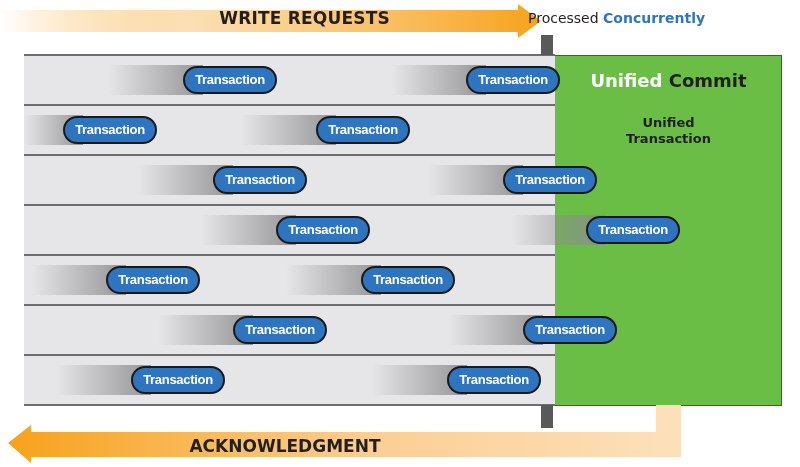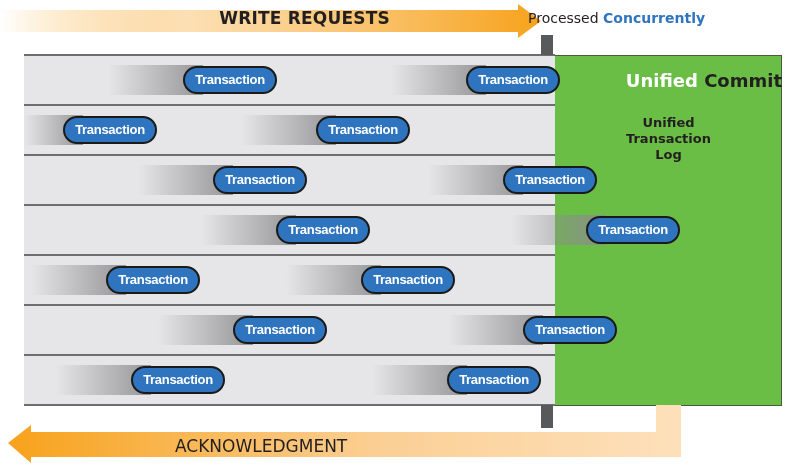--- a/index.html
+++ b/index.html
@@ -8,31 +8,31 @@
   
   #top-arrow { left:0; top:4px; width:541px; height:34px; }
   #top-arrow-label { left:170px; top:8px; width:220px; text-align:right; font-weight:bold; font-size:17px; color:#231f20; letter-spacing:0.2px; }
   #processed { left:528px; top:10px; font-size:14px; color:#231f20; white-space:nowrap; }
   #processed .hl { color:#2f74bf; font-weight:bold; }
   
   #lanes { left:24px; top:55px; width:531px; height:350px; background:#e6e6e8; }
   .lane-line { position:absolute; left:24px; width:531px; height:2px; background:#6d6e70; }
   
   #commit-box { left:555px; top:55px; width:226px; height:349px; background:#6abd45; border:1px solid #4a5a40; border-left:none; }
-  #commit-title { left:555px; top:70px; width:227px; text-align:right; font-weight:bold; font-size:18px; color:#ffffff; white-space:nowrap; }
+  #commit-title { left:555px; top:70px; width:227px; text-align:center; font-weight:bold; font-size:18px; color:#ffffff; white-space:nowrap; }
   #commit-title .dark { color:#231f20; }
   #log-label { left:555px; top:115px; width:227px; text-align:center; font-weight:bold; font-size:13px; line-height:16px; color:#231f20; }
   
   .post { position:absolute; left:541px; width:12px; background:#58595b; }
   
   .trail { position:absolute; height:30px; background:linear-gradient(to right, rgba(170,170,172,0), rgba(140,140,142,0.9)); }
   .pill { position:absolute; height:24px; width:90px; border-radius:14px; background:#2f74bf; border:2px solid #1a1a1a; color:#ffffff; font-family:"Liberation Sans", sans-serif; font-weight:bold; font-size:13px; line-height:24px; text-align:center; letter-spacing:-0.3px; box-sizing:content-box; }
   
   #bottom-arrow { left:8px; top:405px; width:675px; height:60px; }
-  #bottom-arrow-label { left:175px; top:436px; width:220px; text-align:left; font-weight:normal; font-size:17px; color:#231f20; }
+  #bottom-arrow-label { left:175px; top:436px; width:220px; text-align:center; font-weight:bold; font-size:17px; color:#231f20; }
 </style>
 </head>
 <body>
 
 <svg id="top-arrow" class="abs" viewBox="0 0 541 34">
   <defs>
     <linearGradient id="gTop" x1="0" x2="1" y1="0" y2="0">
       <stop offset="0" stop-color="#f7a21b" stop-opacity="0"></stop>
       <stop offset="0.35" stop-color="#fbd7a0" stop-opacity="0.8"></stop>
       <stop offset="1" stop-color="#f7a21b"></stop>
@@ -54,21 +54,20 @@
     <div class="lane-line" style="top: 304px;"></div>
     <div class="lane-line" style="top: 354px;"></div>
     <div class="lane-line" style="top: 404px;"></div>
   </div>
 
 <div id="commit-box" class="abs"></div>
 <div id="commit-title" class="abs"><span>Unified </span><span class="dark">Commit</span></div>
 <div id="log-label" class="abs">
   <div>Unified</div>
   <div>Transaction</div>
-  <div>Log</div>
 </div>
 
 <div id="tx-layer">
     <div class="trail" style="left: 108px; width: 95px; top: 65px;"></div>
     <div class="pill" style="left: 183px; top: 66px;">Transaction</div>
     <div class="trail" style="left: 391px; width: 95px; top: 65px;"></div>
     <div class="pill" style="left: 466px; top: 66px;">Transaction</div>
     <div class="trail" style="left: 24px; width: 59px; top: 115px;"></div>
     <div class="pill" style="left: 63px; top: 116px;">Transaction</div>
     <div class="trail" style="left: 241px; width: 95px; top: 115px;"></div>

